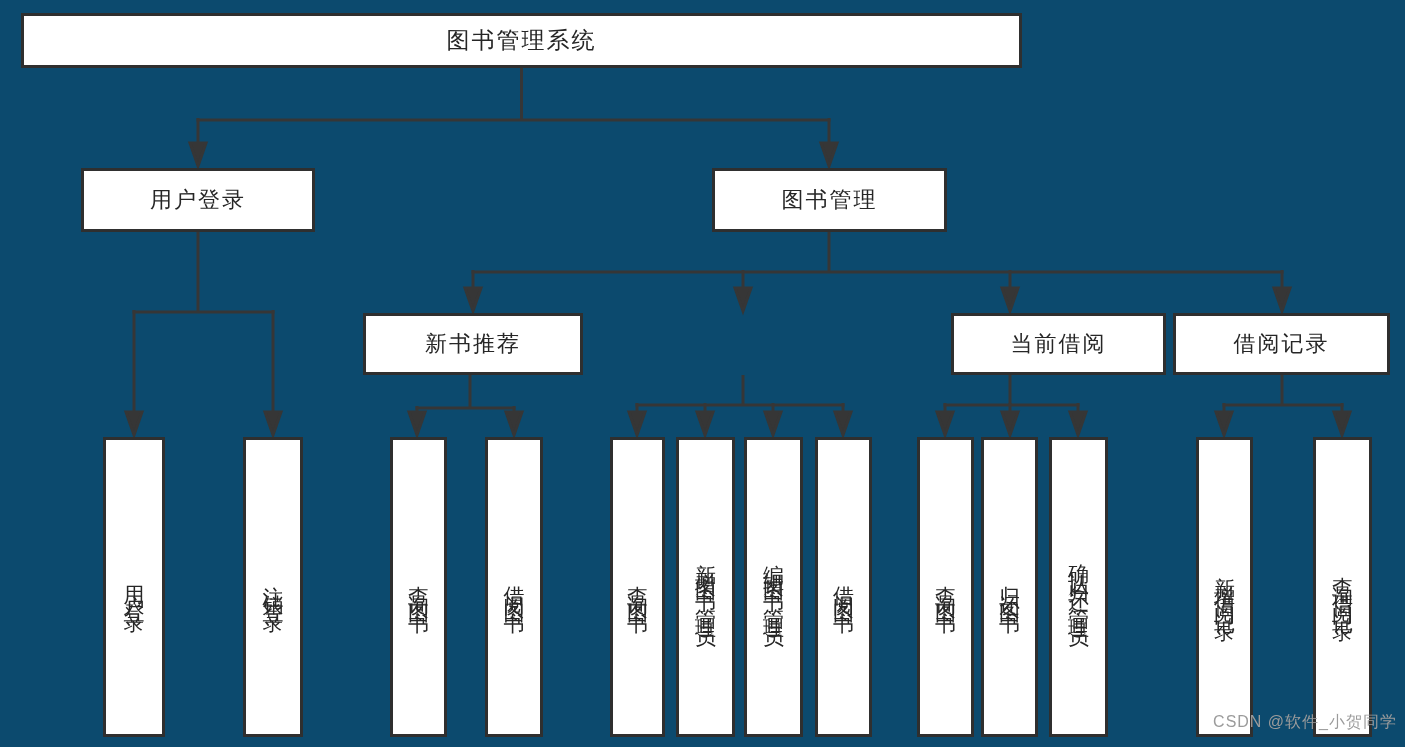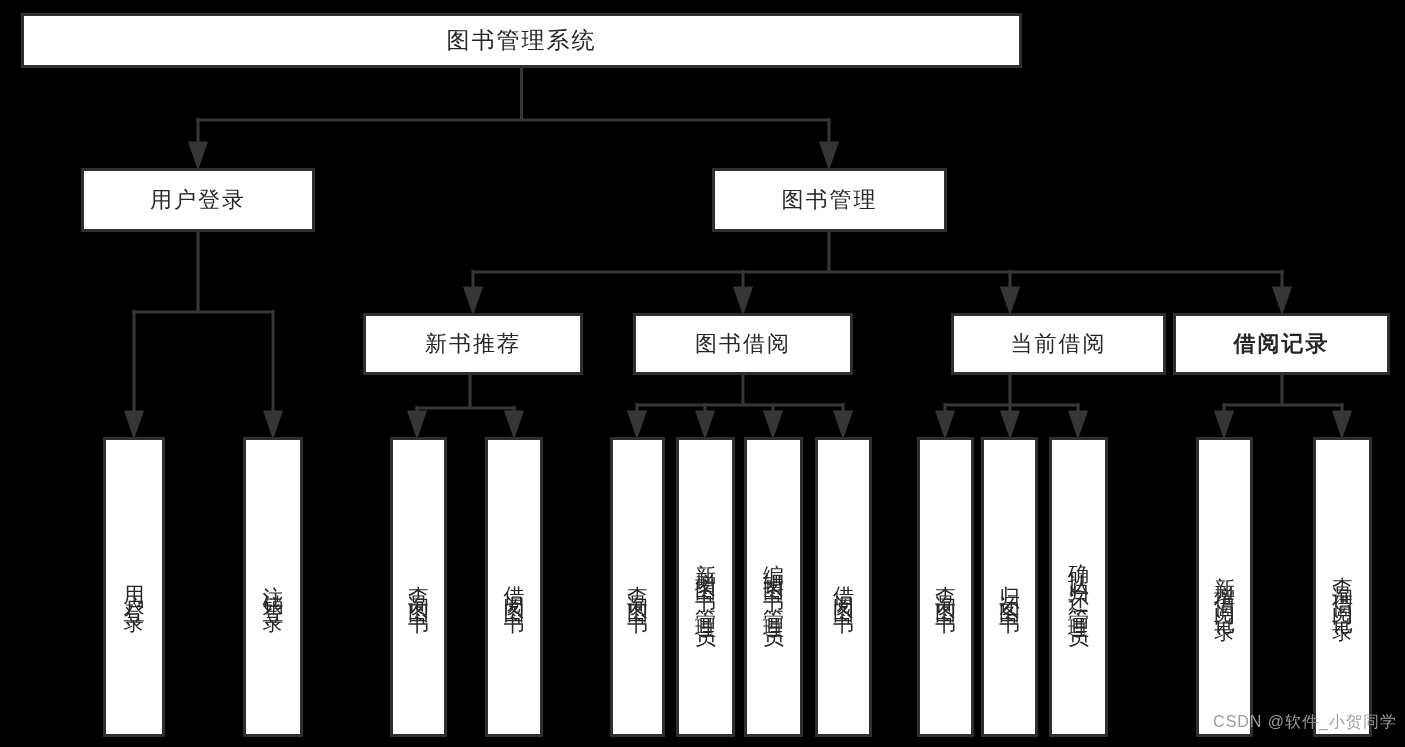--- a/index.html
+++ b/index.html
@@ -1,19 +1,19 @@
 <!DOCTYPE html>
 <html><head>
 <meta charset="utf-8">
 <style>
   html,body{margin:0;padding:0;background:#ffffff;}
   #stage{
     position:relative;
     width:1405px;height:747px;
-    background:#000000;
+    background:#0c4a6e;
     font-family:"Liberation Sans","DejaVu Sans",sans-serif;
     color:#262626;
     overflow:hidden;
   }
   #connectors{position:absolute;left:0;top:0;width:1405px;height:747px;}
   .node{
     position:absolute;
     box-sizing:border-box;
     border:3px solid #2f2f2f;
     background:#ffffff;
@@ -123,27 +123,24 @@
   <div class="node" style="left:81px;top:168px;width:234px;height:64px;">
     <span>用户登录</span>
   </div>
   <div class="node" style="left:712px;top:168px;width:235px;height:64px;">
     <span>图书管理</span>
   </div>
 
   <div class="node" style="left:363px;top:313px;width:220px;height:62px;">
     <span>新书推荐</span>
   </div>
-  <div class="node" style="left:633px;top:313px;width:220px;height:62px;">
-    <span>图书借阅</span>
-  </div>
   <div class="node" style="left:903px;top:313px;width:215px;height:62px;margin-left:48px;">
     <span>当前借阅</span>
   </div>
-  <div class="node" style="left:1173px;top:313px;width:217px;height:62px;font-weight:bold;">
+  <div class="node" style="left:1173px;top:313px;width:217px;height:62px;">
     <span>借阅记录</span>
   </div>
 
   <div class="leaf" style="left:103px;width:62px;">
     <span class="vtext">用户登录</span>
   </div>
   <div class="leaf" style="left:243px;width:60px;">
     <span class="vtext">注销登录</span>
   </div>
   <div class="leaf" style="left:390px;width:57px;">

